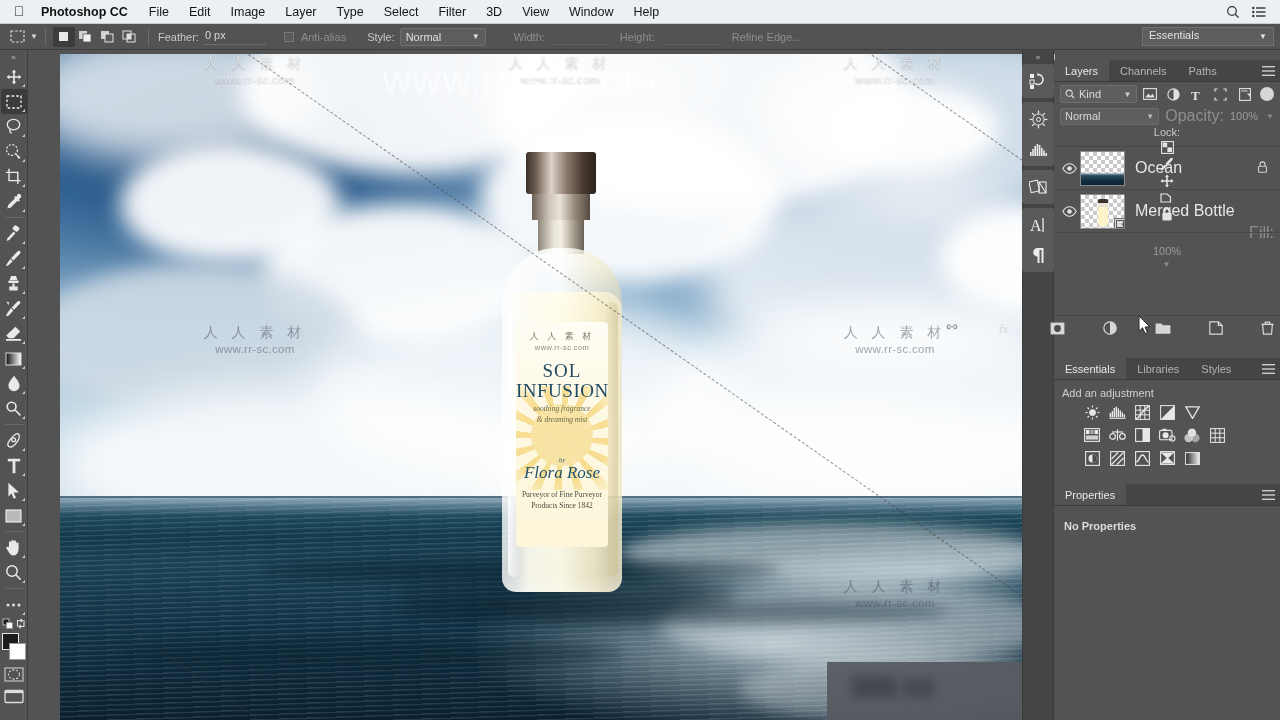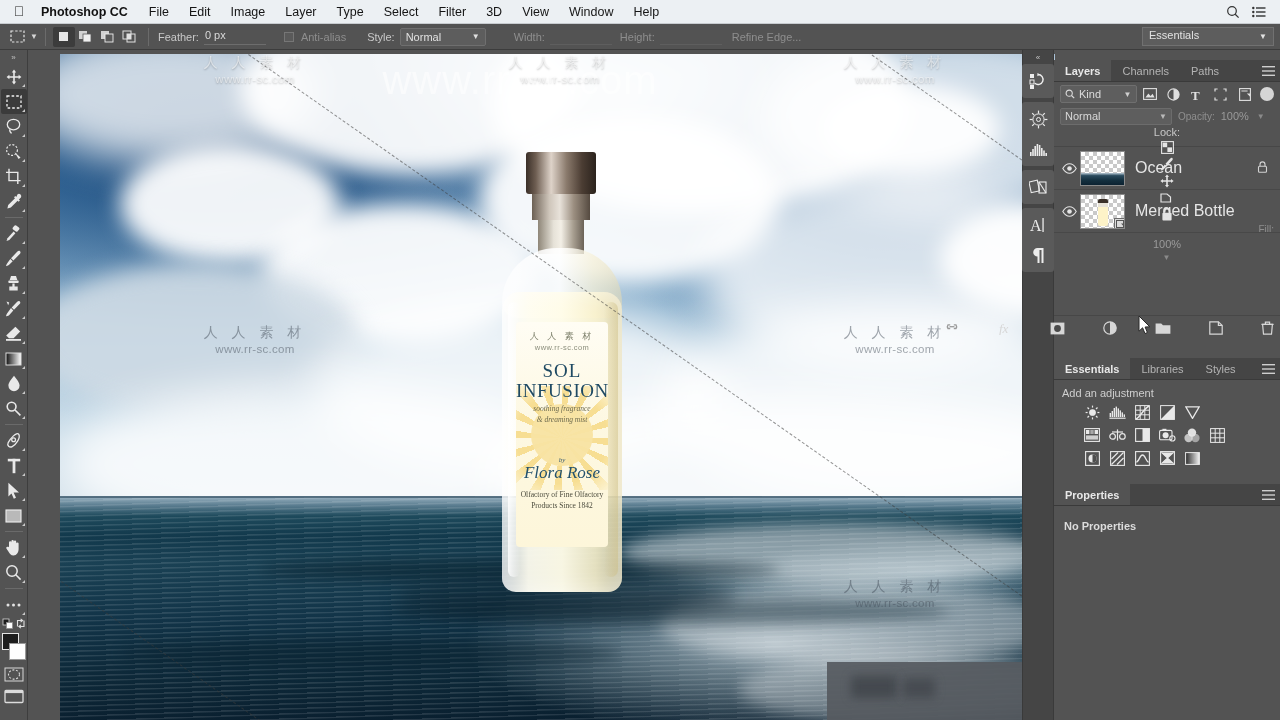--- a/index.html
+++ b/index.html
@@ -187,39 +187,39 @@
   .rail-grp { width:32px; background:#5a5a5a; border-radius:3px; margin-bottom:4px;
     display:flex; flex-direction:column; align-items:center; padding:2px 0; }
   .rail-ico { width:30px; height:30px; display:flex; align-items:center; justify-content:center;
     color:#e2e2e2; }
 
   
   .dock { position:absolute; left:1054px; width:226px; background:#535353; z-index:45; }
   .dock-tabs { height:22px; background:#454545; display:flex; align-items:stretch;
     border-bottom:1px solid #3a3a3a; }
   .dtab { padding:0 11px; display:flex; align-items:center; font-size:11px; color:#b4b4b4; }
-  .dtab.active { background:#535353; color:#e8e8e8; font-weight:bold; }
+  .dtab.active { background:#535353; color:#e8e8e8; font-weight:normal; }
   .dtab-menu { margin-left:auto; width:24px; display:flex; align-items:center; justify-content:center;
     color:#c9c9c9; }
 
   
   #layers-dock { top:60px; height:298px; }
   .filter-row { height:24px; display:flex; align-items:center; padding:0 6px; gap:4px; }
   .kind-select { width:78px; height:18px; background:#5e5e5e; border:1px solid #6f6f6f;
     border-radius:2px; display:flex; align-items:center; gap:4px; padding:0 4px;
     font-size:11px; color:#dcdcdc; }
   .kind-select .cv { margin-left:auto; font-size:8px; color:#cfcfcf; }
   .fico { width:20px;height:18px; display:flex;align-items:center;justify-content:center; color:#dcdcdc; }
   .fswitch { width:14px;height:14px;border-radius:7px;background:#d6d6d6; margin-left:2px; }
   .blend-row { height:20px; display:flex; align-items:center; padding:0 6px; gap:6px; }
   .blend-select { width:112px; height:17px; background:#5e5e5e; border:1px solid #6c6c6c;
     border-radius:2px; display:flex; align-items:center; justify-content:space-between;
     padding:0 4px; font-size:11px; color:#d8d8d8; }
   .lbl-s { font-size:11px; color:#c7c7c7; }
-  .lbl-d { font-size:10px; color:#8f8f8f; }
+  .lbl-d { font-size:16px; color:#8f8f8f; }
   .val-d { font-size:11px; color:#9a9a9a; }
   .lock-row { height:21px; display:flex; align-items:center; padding:0 6px; gap:3px;
     border-bottom:1px solid #474747;flex-direction:column; }
   .lock-ico { width:17px;height:17px;display:flex;align-items:center;justify-content:center; color:#e0e0e0; }
 
   .layer-list { height:168px; overflow:hidden; }
   .layer-row { height:43px; display:flex; align-items:center; border-bottom:1px solid #484848;
     padding-left:4px; position:relative; }
   .layer-row.selected { background:#6a6a6a; }
   .eye { width:22px; height:43px; display:flex; align-items:center; justify-content:center; }
@@ -603,21 +603,21 @@
           <div class="sunburst"></div>
           <div class="sundisc"></div>
           <div class="lab-cn">人 人 素 材</div>
           <div class="lab-url">www.rr-sc.com</div>
           <div class="lab-sol">SOL</div>
           <div class="lab-inf">INFUSION</div>
           <div class="lab-tag">soothing fragrance</div>
           <div class="lab-tag" style="margin-top:0;">&amp; dreaming mist</div>
           <div class="lab-by">by</div>
           <div class="lab-brand">Flora Rose</div>
-          <div class="lab-sub">Olfactory of Fine Olfactory</div>
+          <div class="lab-sub">Purveyor of Fine Purveyor</div>
           <div class="lab-sub" style="margin-top:0;">Products Since 1842</div>
         </div>
       </div>
 
       <div style="position:absolute;inset:0;pointer-events:none;overflow:hidden;">
         <div class="gline" style="left:-380px; top:260px; transform:rotate(35deg);"></div>
         <div class="gline" style="left:-380px; top:520px; transform:rotate(35deg);"></div>
         <div class="gline" style="left:160px;  top:-20px; transform:rotate(35deg);"></div>
         <div class="gline" style="left:640px;  top:-120px; transform:rotate(35deg);"></div>
 

